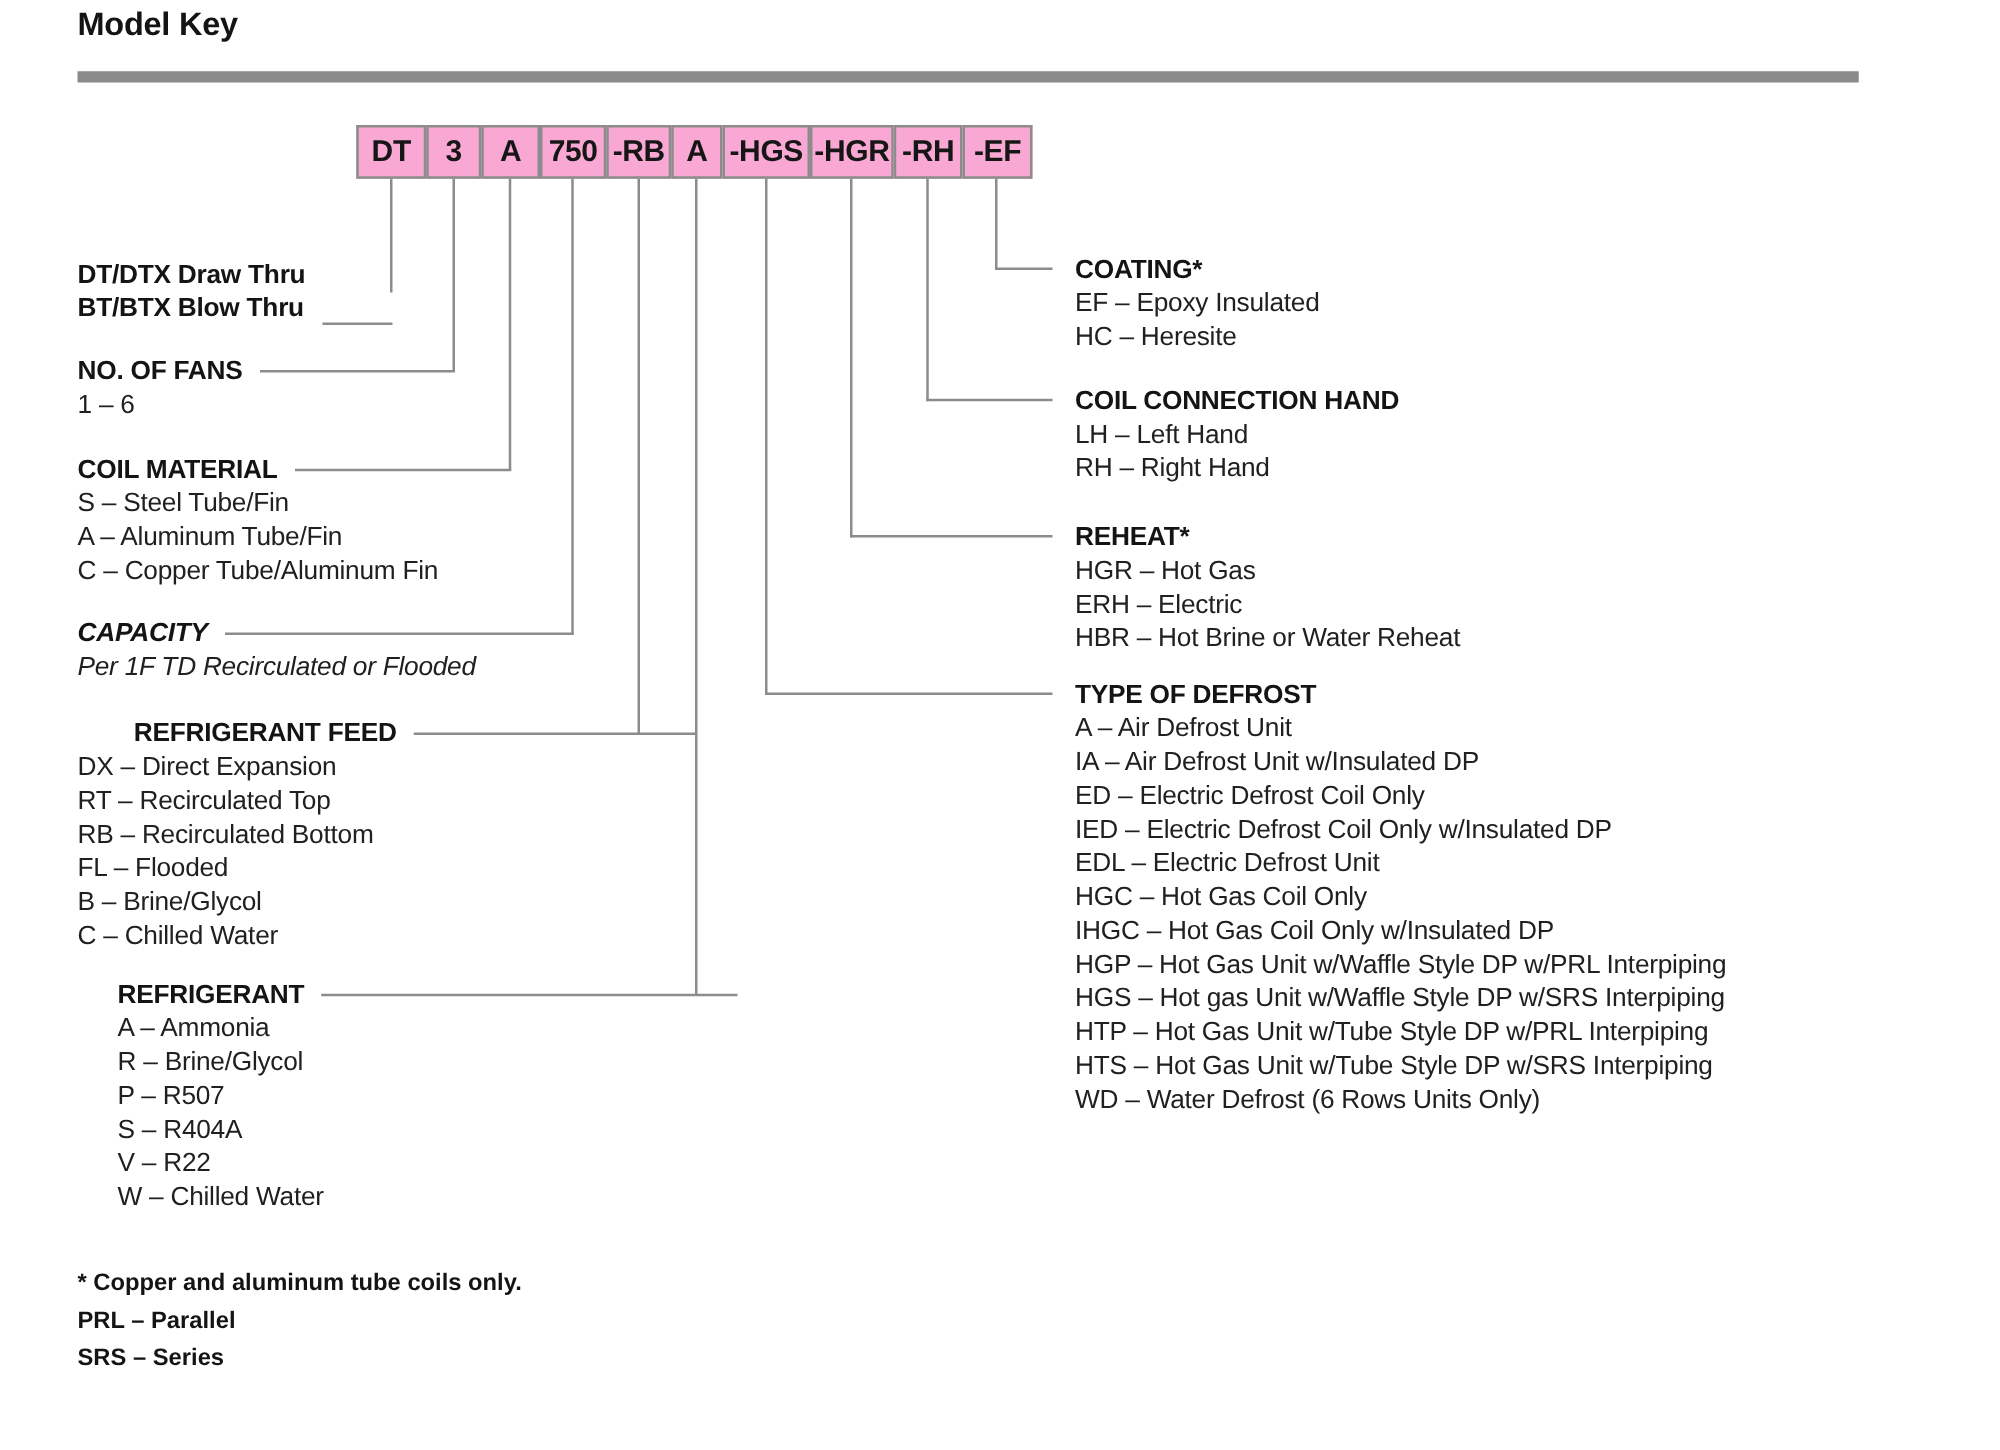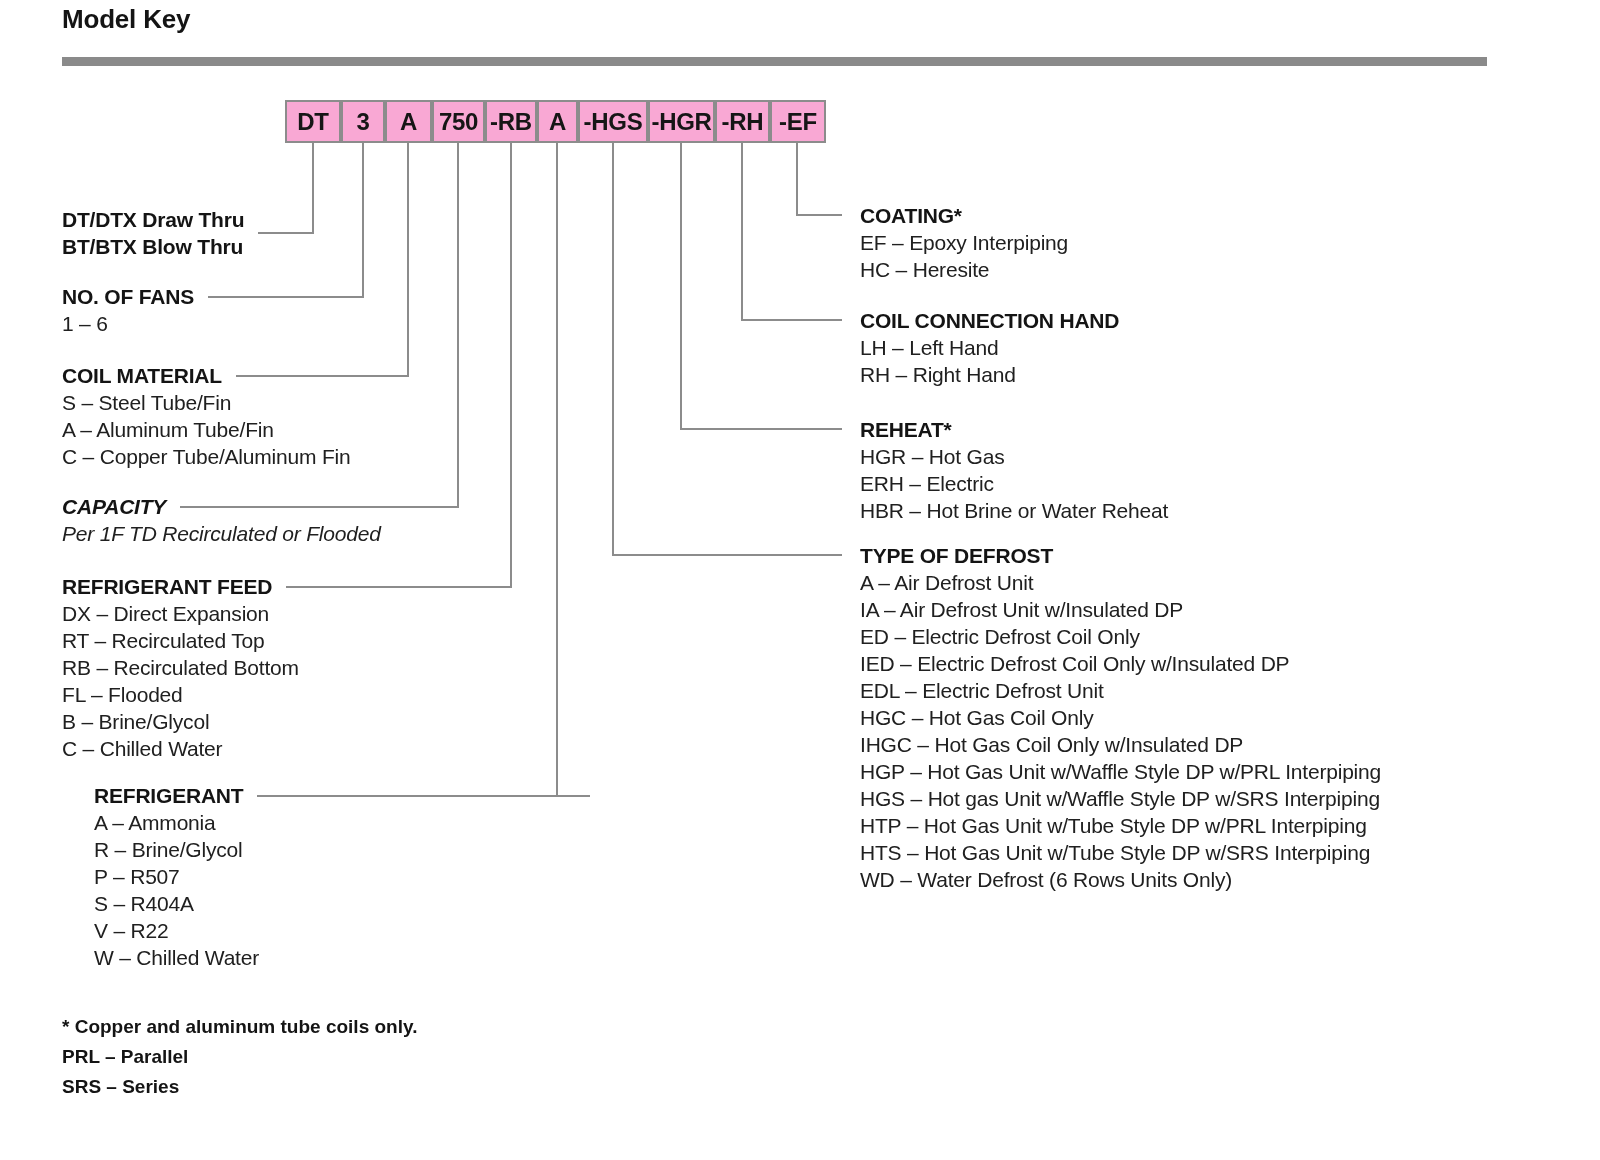--- a/index.html
+++ b/index.html
@@ -71,21 +71,21 @@
       <div class="hline-abs" style="left: 612px; top: 554px; width: 230px;"></div>
       <div class="vline" style="left: 680px; top: 143px; height: 287px;"></div>
       <div class="hline-abs" style="left: 680px; top: 428px; width: 162px;"></div>
       <div class="vline" style="left: 741px; top: 143px; height: 178px;"></div>
       <div class="hline-abs" style="left: 741px; top: 319px; width: 101px;"></div>
       <div class="vline" style="left: 796px; top: 143px; height: 73px;"></div>
       <div class="hline-abs" style="left: 796px; top: 214px; width: 46px;"></div>
     </div>
   <div id="sections">
       <div class="sec" style="top: 206px; left: 62px;">
-        <div class="hrow" style="width: 252px;">
+        <div class="hrow" style="width: 252px; align-items: flex-end;">
           <div class="hdr">
             <div>DT/DTX Draw Thru</div>
             <div>BT/BTX Blow Thru</div>
           </div>
           <div class="hline"></div>
         </div>
         <div class="items"></div>
       </div>
       <div class="sec" style="top: 283px; left: 62px;">
         <div class="hrow" style="width: 302px; justify-content: center;">
@@ -116,21 +116,21 @@
           <div class="hdr">
             <div>CAPACITY</div>
           </div>
           <div class="hline"></div>
         </div>
         <div class="items">
           <div>Per 1F TD Recirculated or Flooded</div>
         </div>
       </div>
       <div class="sec" style="top: 573px; left: 62px;">
-        <div class="hrow" style="width: 450px;">
+        <div class="hrow" style="width: 450px; margin-left: 45px;">
           <div class="hdr">
             <div>REFRIGERANT FEED</div>
           </div>
           <div class="hline"></div>
         </div>
         <div class="items">
           <div>DX – Direct Expansion</div>
           <div>RT – Recirculated Top</div>
           <div>RB – Recirculated Bottom</div>
           <div>FL – Flooded</div>
@@ -190,21 +190,21 @@
         <div class="items">
           <div>LH – Left Hand</div>
           <div>RH – Right Hand</div>
         </div>
       </div>
       <div class="sec" style="top: 202px; left: 860px;">
         <div class="hdr">
           <div>COATING*</div>
         </div>
         <div class="items">
-          <div>EF – Epoxy Interpiping</div>
+          <div>EF – Epoxy Insulated</div>
           <div>HC – Heresite</div>
         </div>
       </div>
     </div>
   <div id="footnotes" class="footnotes">
       <div>* Copper and aluminum tube coils only.</div>
       <div>PRL – Parallel</div>
       <div>SRS – Series</div>
     </div>
 </div>

